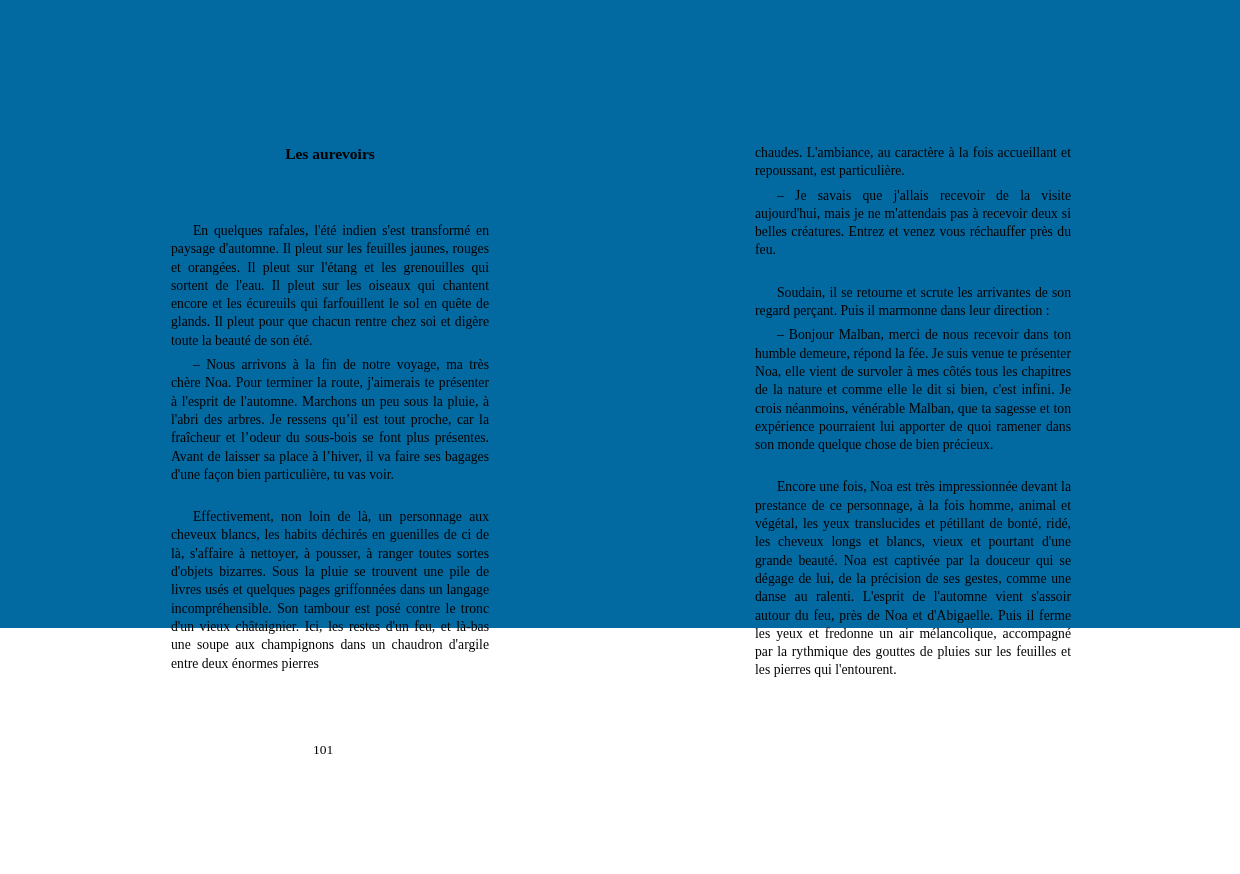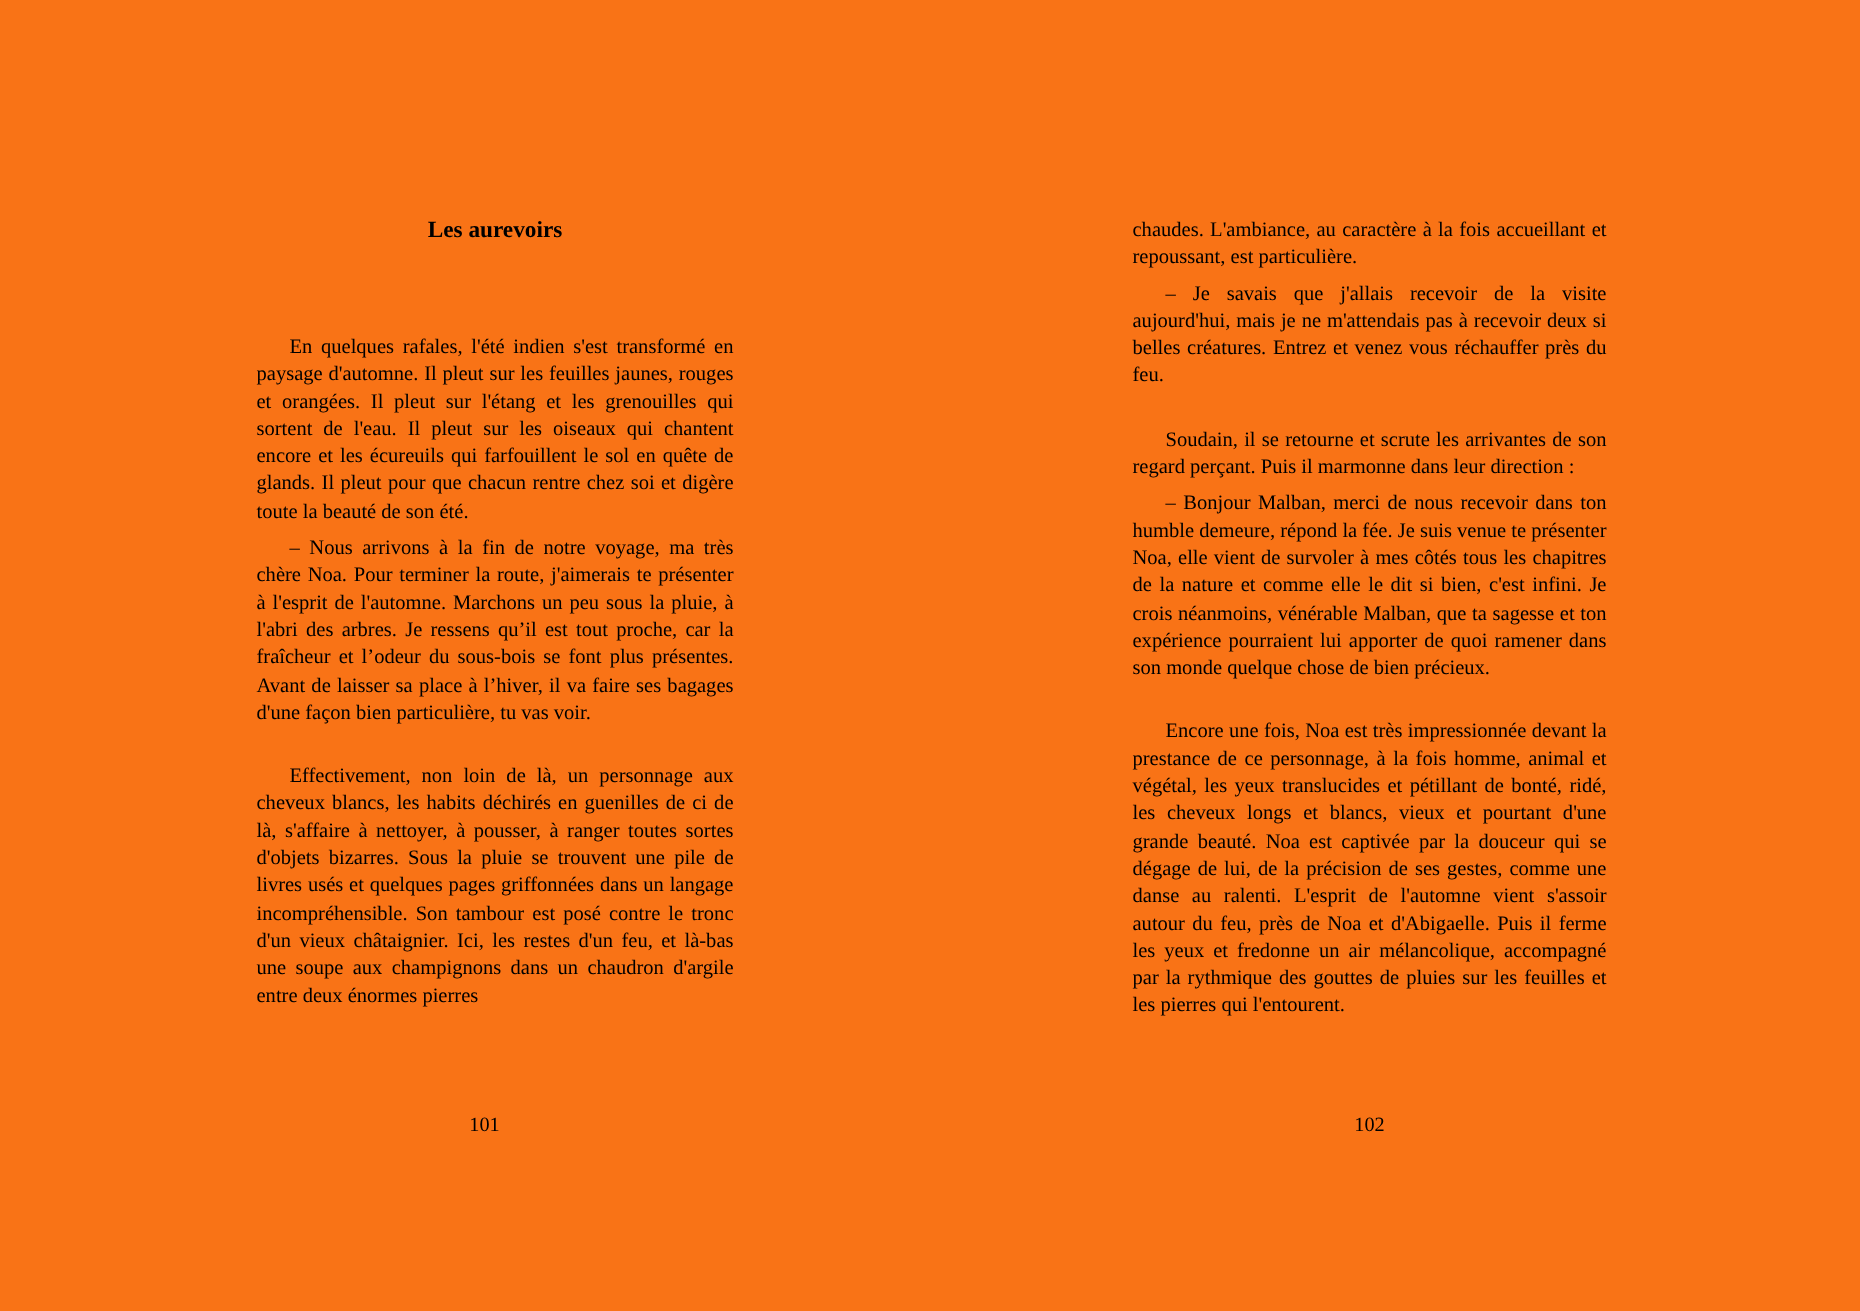--- a/index.html
+++ b/index.html
@@ -10,22 +10,22 @@
   body {
     width: 1240px;
     height: 874px;
     overflow: hidden;
     font-family: "Liberation Serif", "DejaVu Serif", serif;
     color: #000000;
   }
   .spread {
     position: relative;
     width: 1240px;
-    height: 874px;
-    background: #f97316;
+    height: 628px;
+    background: #0369a1;
   }
   .col {
     position: absolute;
     font-size: 13.7px;
     line-height: 18.3px;
     text-align: justify;
     text-justify: inter-word;
   }
   .col-left  { left: 171px; top: 145px; width: 318px; }
   .col-right { left: 755px; top: 144px; width: 316px; }
@@ -71,15 +71,14 @@
   <div class="col col-right">
     <p class="para no-indent">chaudes. L'ambiance, au caractère à la fois accueillant et repoussant, est particulière.</p>
     <p class="para">– Je savais que j'allais recevoir de la visite aujourd'hui, mais je ne m'attendais pas à recevoir deux si belles créatures. Entrez et venez vous réchauffer près du feu.</p>
     <p class="para gap">Soudain, il se retourne et scrute les arrivantes de son regard perçant. Puis il marmonne dans leur direction :</p>
     <p class="para">– Bonjour Malban, merci de nous recevoir dans ton humble demeure, répond la fée. Je suis venue te présenter Noa, elle vient de survoler à mes côtés tous les chapitres de la nature et comme elle le dit si bien, c'est infini. Je crois néanmoins, vénérable Malban, que ta sagesse et ton expérience pourraient lui apporter de quoi ramener dans son monde quelque chose de bien précieux.</p>
     <p class="para gap">Encore une fois, Noa est très impressionnée devant la prestance de ce personnage, à la fois homme, animal et végétal, les yeux translucides et pétillant de bonté, ridé, les cheveux longs et blancs, vieux et pourtant d'une grande beauté. Noa est captivée par la douceur qui se dégage de lui, de la précision de ses gestes, comme une danse au ralenti. L'esprit de l'automne vient s'assoir autour du feu, près de Noa et d'Abigaelle. Puis il ferme les yeux et fredonne un air mélancolique, accompagné par la rythmique des gouttes de pluies sur les feuilles et les pierres qui l'entourent.</p>
   </div>
 
   <div class="page-number page-number-left">101</div>
 
-  <div class="page-number page-number-right">102</div>
 
 </div>
 
 </body></html>

